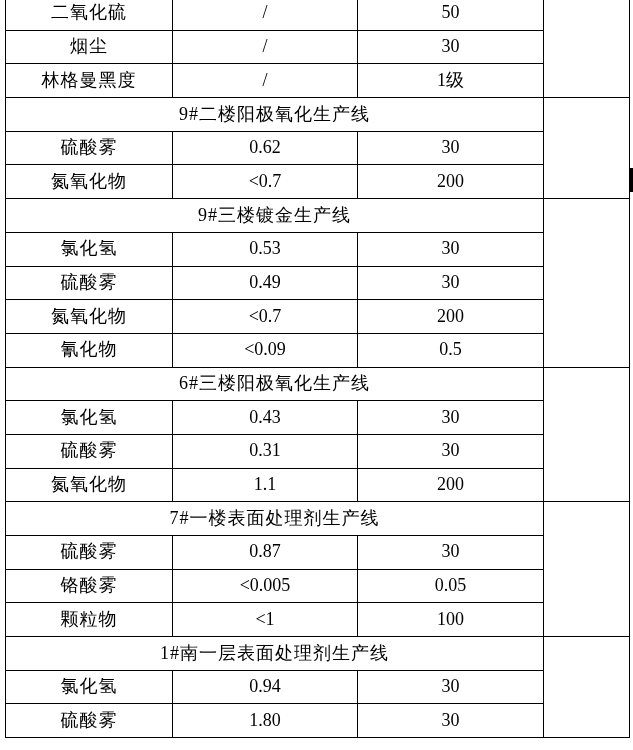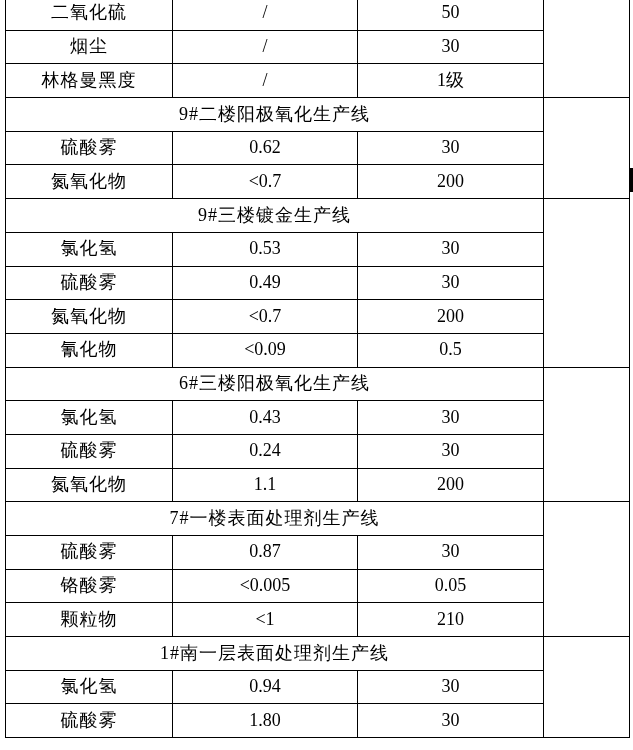--- a/index.html
+++ b/index.html
@@ -133,21 +133,21 @@
           <td colspan="3" class="c-header">6#三楼阳极氧化生产线</td>
           <td class="c-remark" rowspan="4"></td>
         </tr>
         <tr>
           <td class="c-name">氯化氢</td>
           <td class="c-val">0.43</td>
           <td class="c-limit">30</td>
         </tr>
         <tr>
           <td class="c-name">硫酸雾</td>
-          <td class="c-val">0.24</td>
+          <td class="c-val">0.31</td>
           <td class="c-limit">30</td>
         </tr>
         <tr>
           <td class="c-name">氮氧化物</td>
           <td class="c-val">1.1</td>
           <td class="c-limit">200</td>
         </tr>
         <tr>
           <td colspan="3" class="c-header">7#一楼表面处理剂生产线</td>
           <td class="c-remark" rowspan="4"></td>
@@ -158,21 +158,21 @@
           <td class="c-limit">30</td>
         </tr>
         <tr>
           <td class="c-name">铬酸雾</td>
           <td class="c-val">&lt;0.005</td>
           <td class="c-limit">0.05</td>
         </tr>
         <tr>
           <td class="c-name">颗粒物</td>
           <td class="c-val">&lt;1</td>
-          <td class="c-limit">210</td>
+          <td class="c-limit">100</td>
         </tr>
         <tr>
           <td colspan="3" class="c-header">1#南一层表面处理剂生产线</td>
           <td class="c-remark" rowspan="3"></td>
         </tr>
         <tr>
           <td class="c-name">氯化氢</td>
           <td class="c-val">0.94</td>
           <td class="c-limit">30</td>
         </tr>

